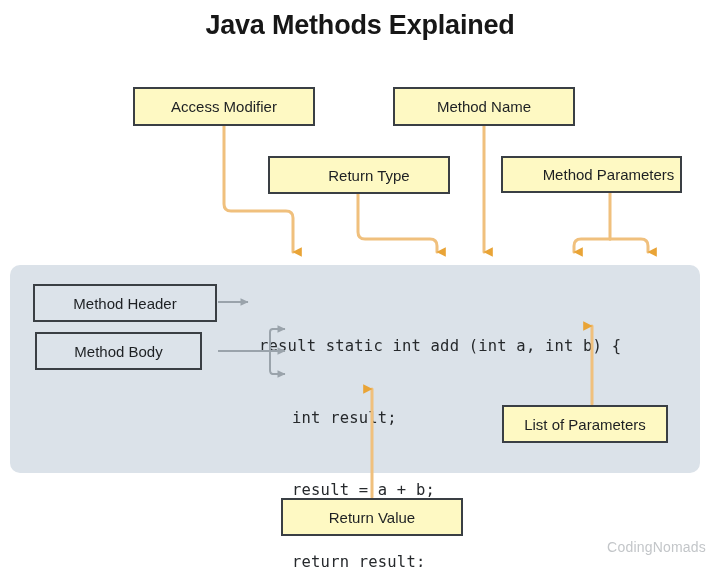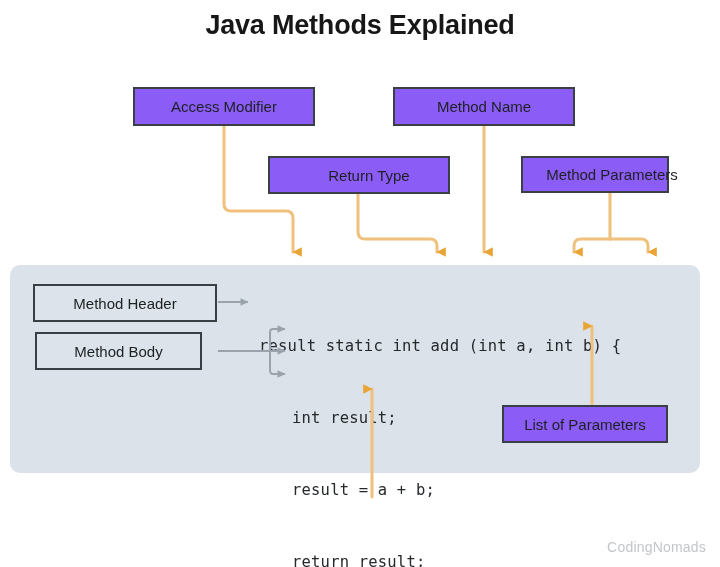--- a/index.html
+++ b/index.html
@@ -28,21 +28,21 @@
     font-weight: bold;
     color: #171717;
     letter-spacing: -0.2px;
   }
 
   
   .label-box {
     position: absolute;
     box-sizing: border-box;
     border: 2px solid #3a3f44;
-    background: #8b5cf6;
+    background: #fef9c3;
     display: flex;
     align-items: center;
     justify-content: center;
     font-size: 15px;
     color: #1d2023;
     white-space: nowrap;
     z-index: 6;
   }
   .label-box.on-panel {
     background: #dce3ea;
@@ -148,24 +148,25 @@
     <div class="code-line indent">return result;</div>
     
   </div>
 
   <div class="label-box" style="left:133px; top:87px; width:182px; height:39px;">Access Modifier</div>
 
   <div class="label-box" style="left:393px; top:87px; width:182px; height:39px;">Method Name</div>
 
   <div class="label-box" style="left:268px; top:156px; width:182px; height:38px;padding-left:20px;">Return Type</div>
 
-  <div class="label-box" style="left:521px; top:156px; width:148px; height:37px;padding-left:34px;">Method Parameters</div>
+  <div class="label-box" style="left:501px; top:156px; width:181px; height:37px;padding-left:34px;">Method Parameters</div>
 
   <div class="label-box on-panel" style="left:33px; top:284px; width:184px; height:38px;">Method Header</div>
 
   <div class="label-box on-panel" style="left:35px; top:332px; width:167px; height:38px;">Method Body</div>
 
   <div class="label-box" style="left:502px; top:405px; width:166px; height:38px;">List of Parameters</div>
 
+  <div class="label-box" style="left:281px; top:498px; width:182px; height:38px;">Return Value</div>
 
   <div class="watermark">CodingNomads</div>
 
 </div>
 
 </body></html>

